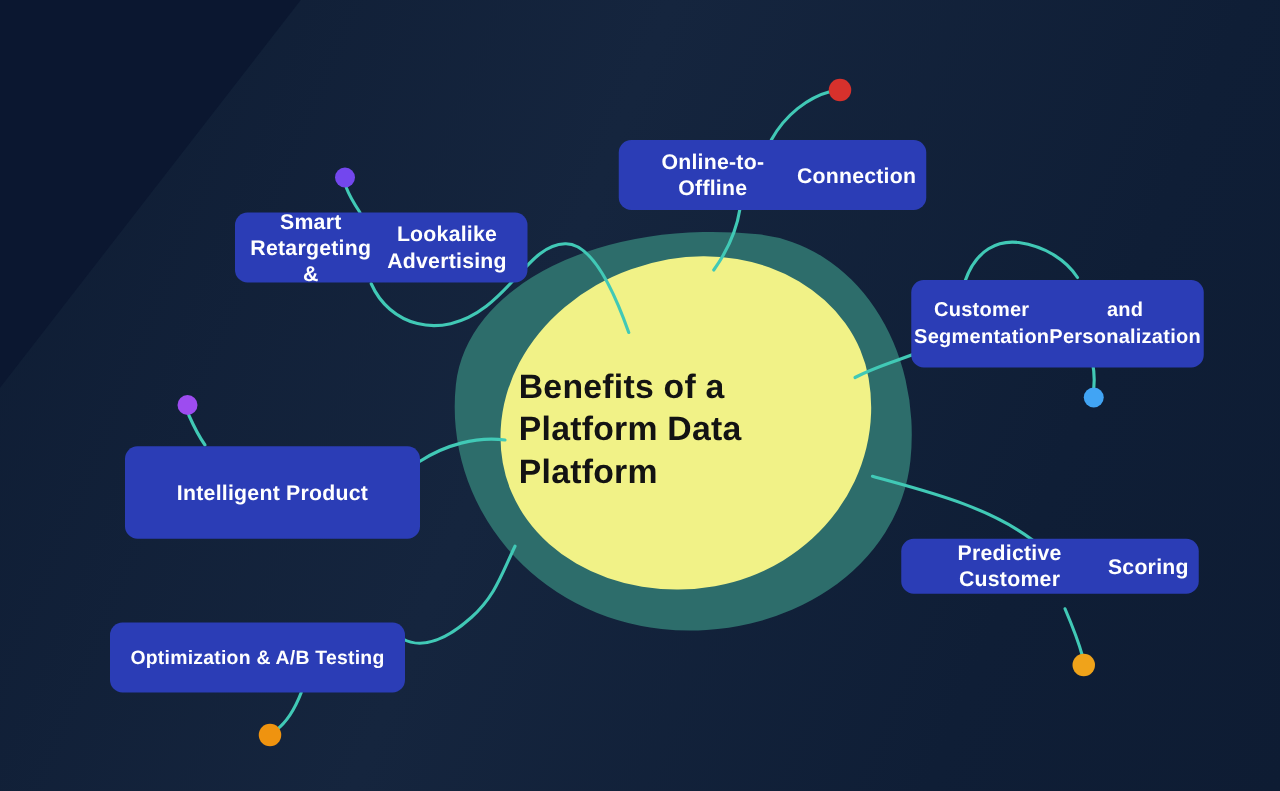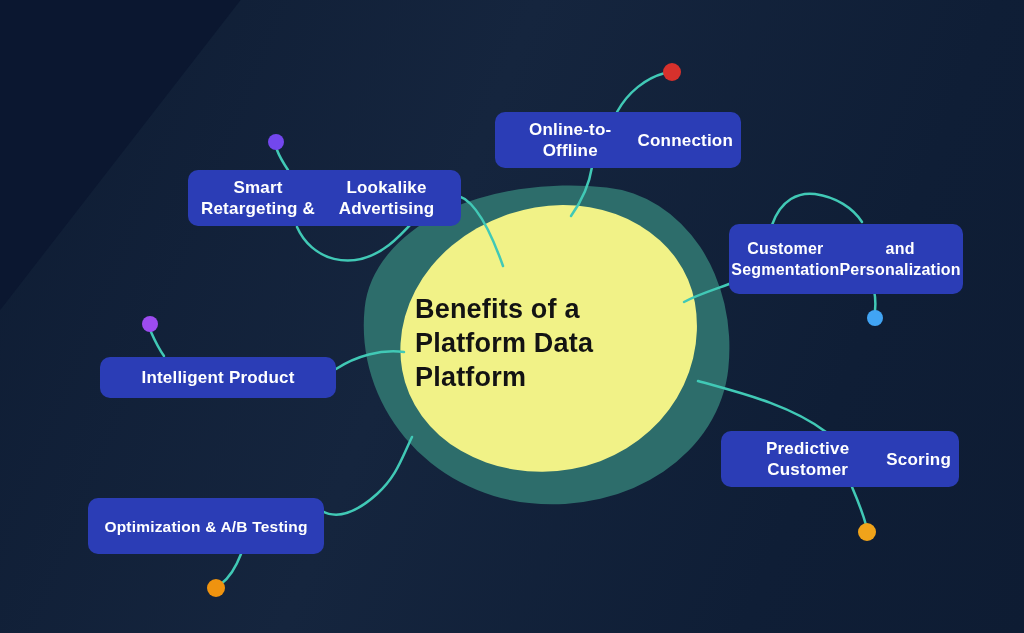--- a/index.html
+++ b/index.html
@@ -92,39 +92,39 @@
     <span>Benefits of a</span>
     <span>Platform Data</span>
     <span>Platform</span>
   </div>
 
   <div class="node" style="left:495px;top:112px;width:246px;height:56px;">
     <span>Online-to-Offline</span>
     <span>Connection</span>
   </div>
 
-  <div class="node" style="left:188px;top:170px;width:273px;height:56px;">
+  <div class="node" style="left:188px;top:170px;width:234px;height:56px;">
     <span>Smart Retargeting &amp;</span>
     <span>Lookalike Advertising</span>
   </div>
 
   <div class="node small" style="left:729px;top:224px;width:234px;height:70px;">
     <span>Customer Segmentation</span>
     <span>and Personalization</span>
   </div>
 
-  <div class="node" style="left:100px;top:357px;width:236px;height:41px;justify-content:center;">
+  <div class="node" style="left:100px;top:357px;width:236px;height:74px;justify-content:center;">
     <span>Intelligent Product</span>
   </div>
 
   <div class="node smaller" style="left:88px;top:498px;width:236px;height:56px;">
     <span>Optimization &amp; A/B Testing</span>
   </div>
 
-  <div class="node" style="left:721px;top:431px;width:238px;height:56px;">
+  <div class="node" style="left:721px;top:431px;width:238px;height:44px;">
     <span>Predictive Customer</span>
     <span>Scoring</span>
   </div>
 
   <div class="dot big" style="left: 663px; top: 63px; background: rgb(215, 49, 44);"></div>
   <div class="dot" style="left: 268px; top: 134px; background: rgb(115, 71, 238);"></div>
   <div class="dot" style="left: 867px; top: 310px; background: rgb(65, 164, 244);"></div>
   <div class="dot" style="left: 142px; top: 316px; background: rgb(157, 76, 240);"></div>
   <div class="dot big" style="left: 207px; top: 579px; background: rgb(239, 147, 15);"></div>
   <div class="dot big" style="left: 858px; top: 523px; background: rgb(240, 163, 26);"></div>

